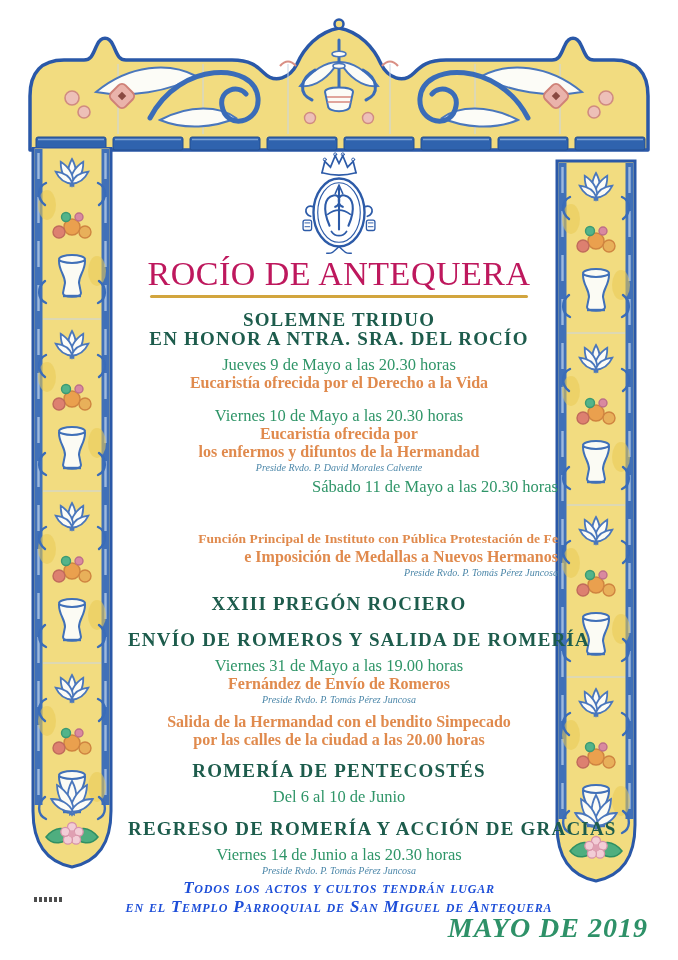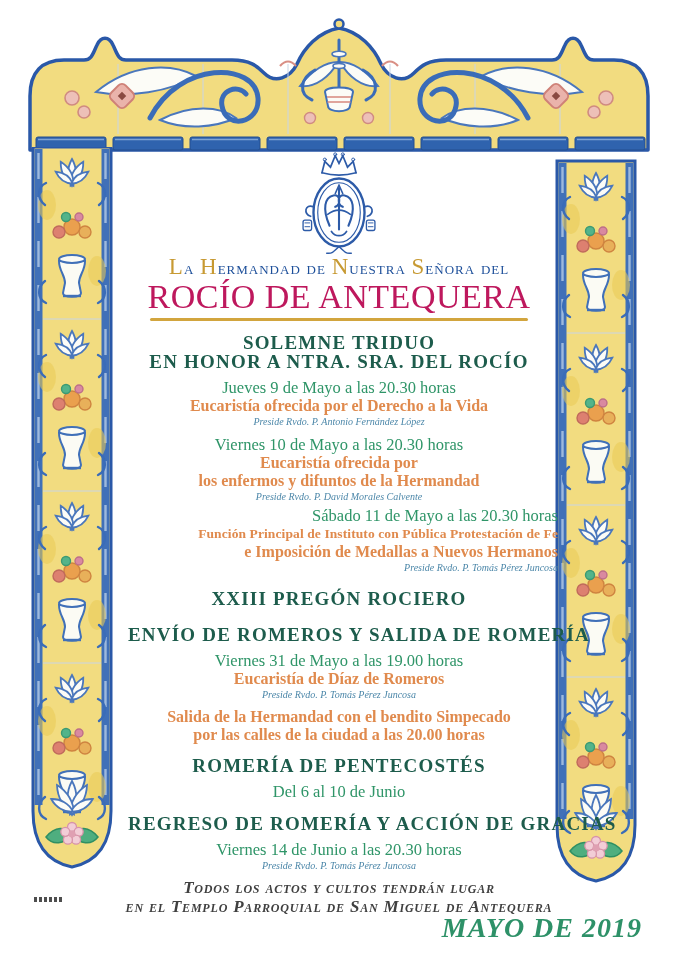--- a/index.html
+++ b/index.html
@@ -30,35 +30,35 @@
 
   .sec-head{margin:8px;font-size:19px;line-height:19px;color:#1d5c4c;font-weight:bold;letter-spacing:1.2px;}
   .sec-head .hl{display:block;white-space:nowrap;}
   .mt-triduo{margin-top:12px;}
   .mt-pregon{margin-top:16px;}
   .mt-envio{margin-top:17px;}
   .mt-romeria{margin-top:12px;}
   .mt-regreso{margin-top:13px;}
 
   .event{margin-top:6px;}
-  .event.m9{margin-top:9px;}
+  .event.m9{margin-top:15px;}
   .event.m5{margin-top:5px;text-align:right;}
   .event.m8{margin-top:8px;}
   .date{font-size:16.5px;line-height:18px;color:#2f9568;white-space:nowrap;}
   .desc{font-size:16px;line-height:18px;color:#e08a4d;font-weight:bold;white-space:nowrap;}
-  .desc.long{font-size:13.5px;letter-spacing:0.1px;}
+  .desc.long{font-size:13.5px;letter-spacing:0.1px;margin-top:34px;}
   .preside{font-size:10px;line-height:11px;margin-top:1px;color:#4c87a9;font-style:italic;white-space:nowrap;}
 
   .footer-note{
     position:absolute;left:0;top:878px;width:678px;text-align:center;
-    color:#404040;font-weight:bold;font-style:italic;font-variant:small-caps;
+    color:#1d4ed8;font-weight:bold;font-style:italic;font-variant:small-caps;
     font-size:17px;line-height:19px;letter-spacing:0.8px;
   }
   .issue-date{
-    position:absolute;top:912px;right:36px;
+    position:absolute;top:912px;right:30px;
     color:#2e9168;font-style:italic;font-weight:bold;font-size:28px;letter-spacing:1px;
     white-space:nowrap;
   }
   .artist-mark{
     position:absolute;left:34px;top:897px;width:30px;height:5px;
     background:repeating-linear-gradient(90deg,#222 0 3px,transparent 3px 5px);
     opacity:0.8;
   }
 </style>
 </head>
@@ -250,34 +250,32 @@
           <line x1="12" y1="79" x2="17" y2="79" stroke-width="1"></line>
           <rect x="77" y="72" width="9" height="11" rx="2" stroke-width="1.4"></rect>
           <line x1="79" y1="75" x2="84" y2="75" stroke-width="1"></line>
           <line x1="79" y1="79" x2="84" y2="79" stroke-width="1"></line>
           <path d="M48,100 C42,106 40,108 35,107" stroke-width="1.6"></path>
           <path d="M48,100 C54,106 56,108 61,107" stroke-width="1.6"></path>
         </g>
       </svg>
     </div>
 
-    <div class="small-title"><span class="gi">L</span><span>a </span><span class="gi">H</span><span>ermandad de </span><span class="gi">N</span><span>uestra </span><span class="gi">S</span><span>eñora del</span></div>
 
     <h1 class="main-title">ROCÍO DE ANTEQUERA</h1>
     <div class="divider"></div>
 
     <h2 class="sec-head mt-triduo">
       <span class="hl">SOLEMNE TRIDUO</span>
       <span class="hl">EN HONOR A NTRA. SRA. DEL ROCÍO</span>
     </h2>
 
     <div class="event">
       <div class="date">Jueves 9 de Mayo a las 20.30 horas</div>
       <div class="desc">Eucaristía ofrecida por el Derecho a la Vida</div>
-      <div class="preside">Preside Rvdo. P. Antonio Fernández López</div>
     </div>
 
     <div class="event m9">
       <div class="date">Viernes 10 de Mayo a las 20.30 horas</div>
       <div class="desc">Eucaristía ofrecida por</div>
       <div class="desc">los enfermos y difuntos de la Hermandad</div>
       <div class="preside">Preside Rvdo. P. David Morales Calvente</div>
     </div>
 
     <div class="event m5">
@@ -289,21 +287,21 @@
 
     <h2 class="sec-head mt-pregon">
       <span class="hl">XXIII PREGÓN ROCIERO</span>
     </h2>
 
     <h2 class="sec-head mt-envio">
       <span class="hl">ENVÍO DE ROMEROS Y SALIDA DE ROMERÍA</span>
     </h2>
     <div class="event">
       <div class="date">Viernes 31 de Mayo a las 19.00 horas</div>
-      <div class="desc">Eucaristía de Díaz de Romeros</div>
+      <div class="desc">Fernández de Envío de Romeros</div>
       <div class="preside">Preside Rvdo. P. Tomás Pérez Juncosa</div>
     </div>
     <div class="event m8">
       <div class="desc">Salida de la Hermandad con el bendito Simpecado</div>
       <div class="desc">por las calles de la ciudad a las 20.00 horas</div>
     </div>
 
     <h2 class="sec-head mt-romeria">
       <span class="hl">ROMERÍA DE PENTECOSTÉS</span>
     </h2>

